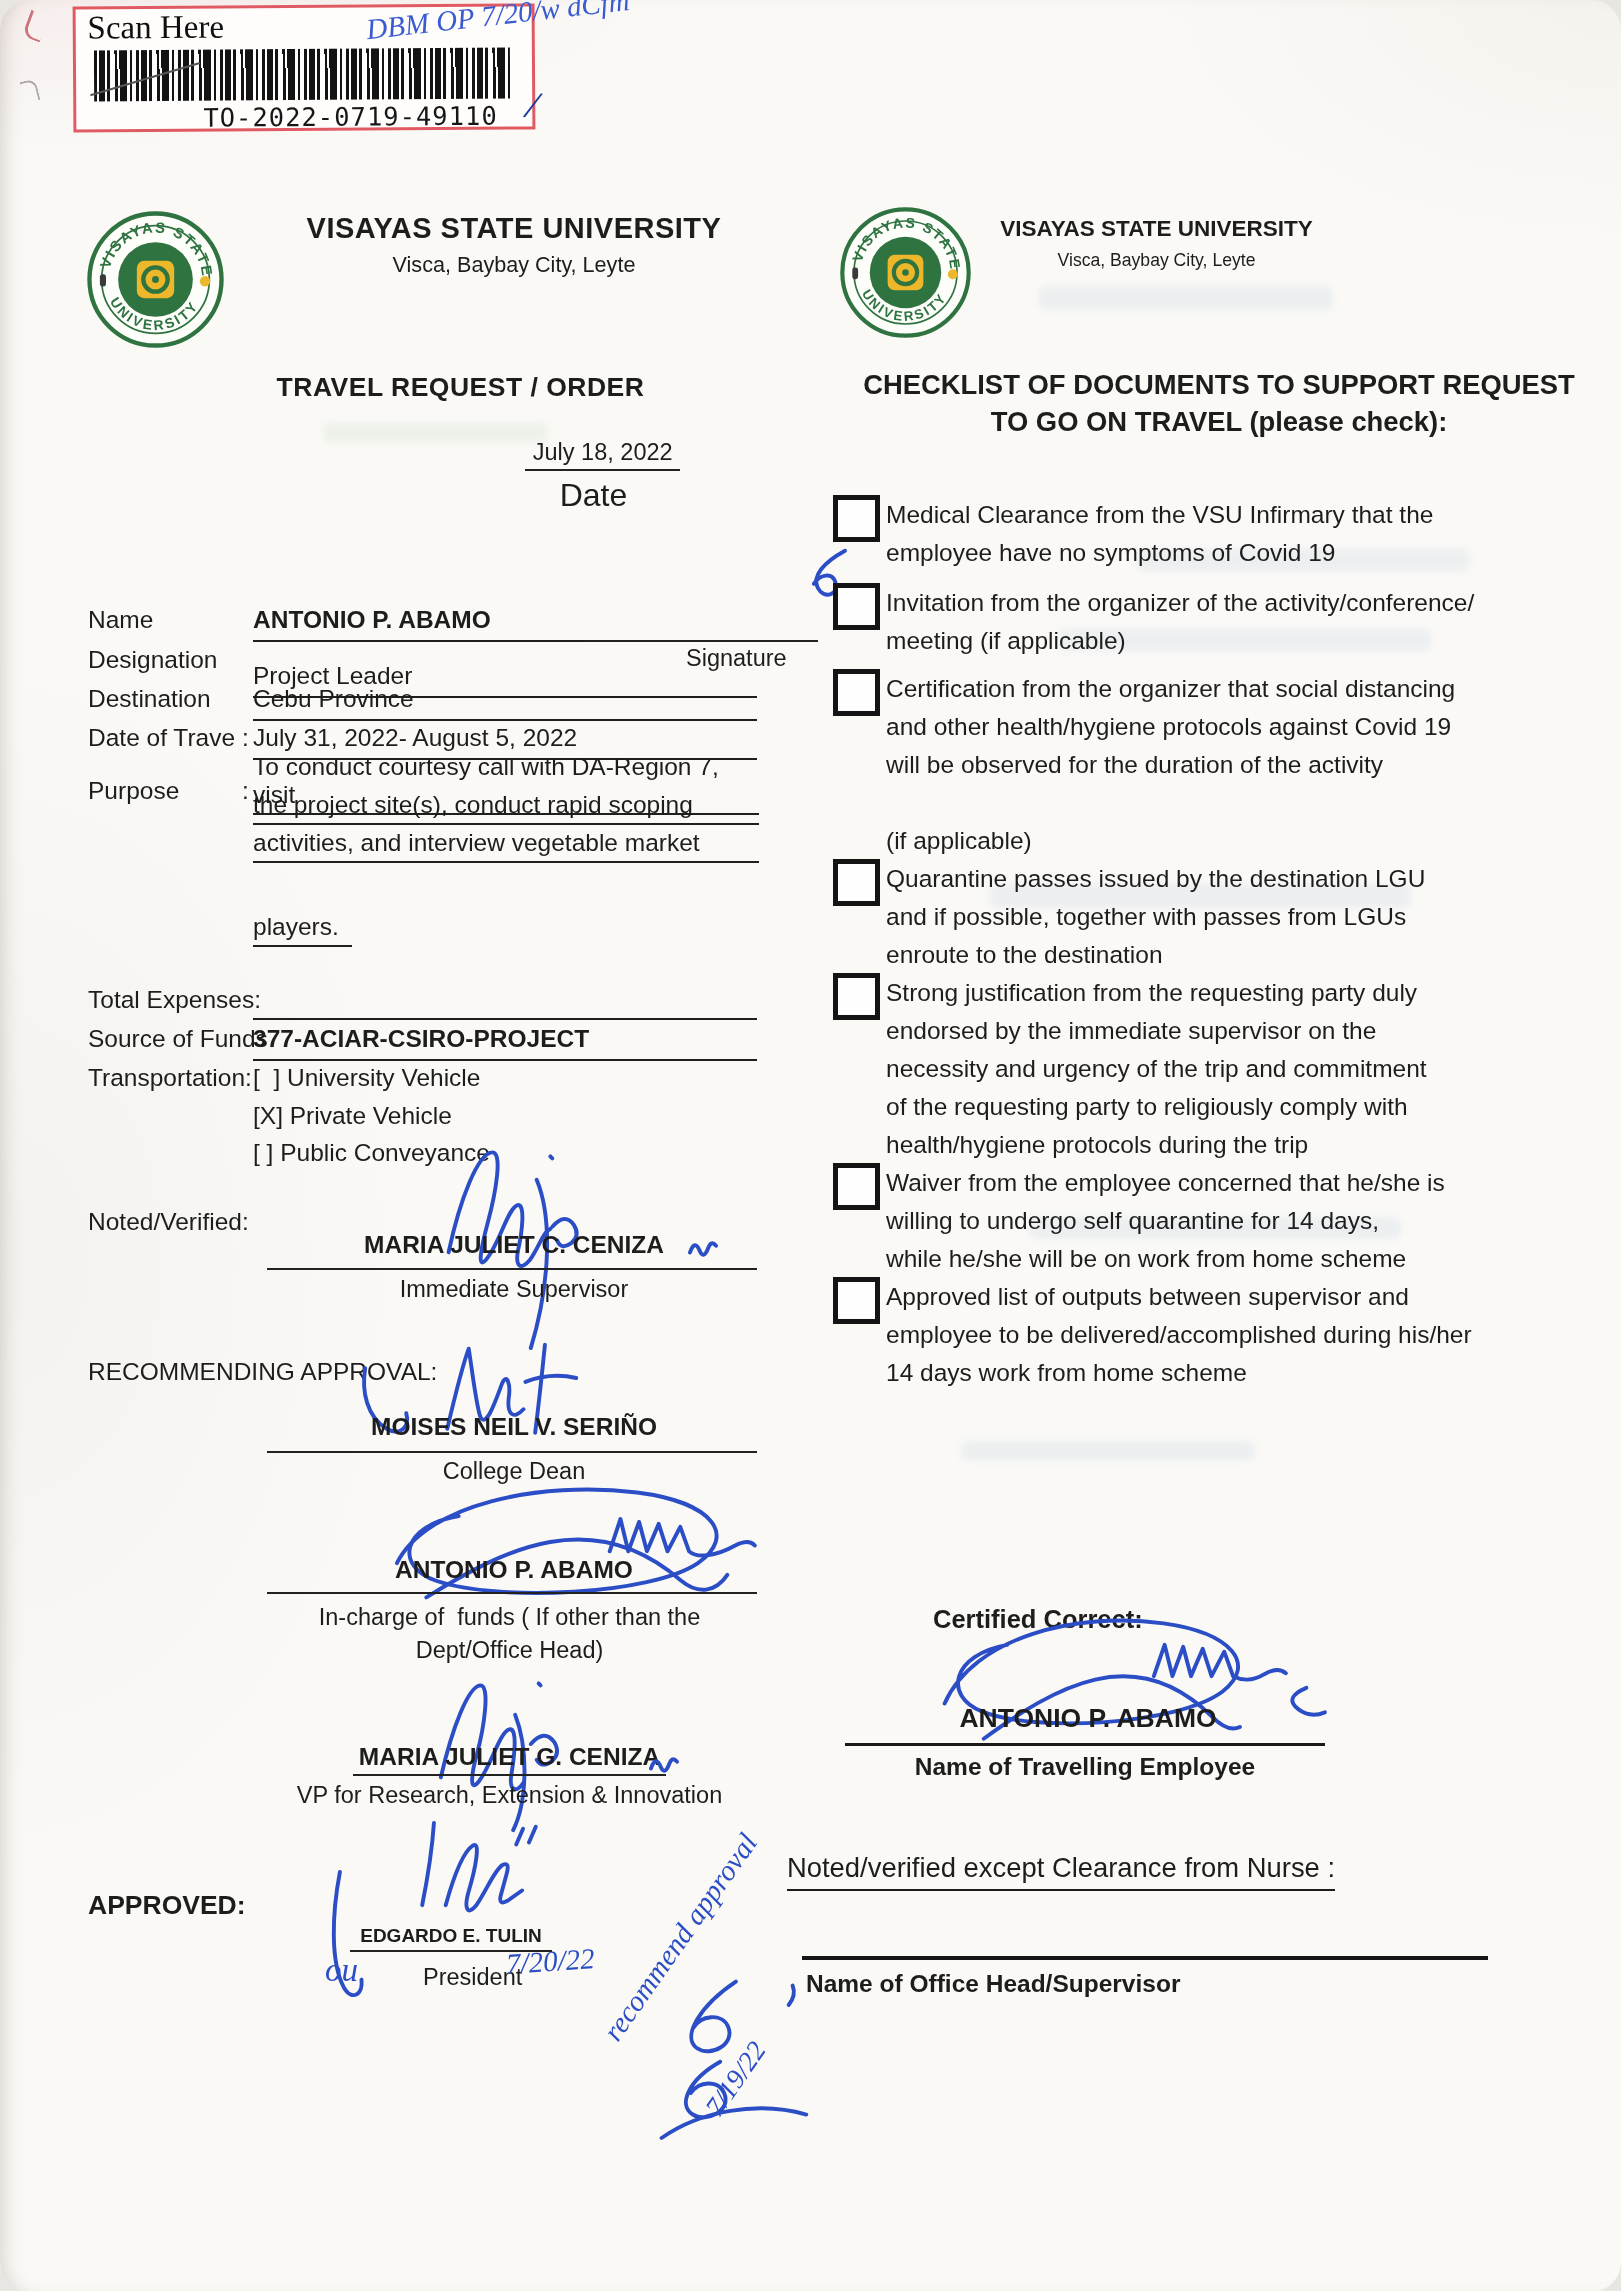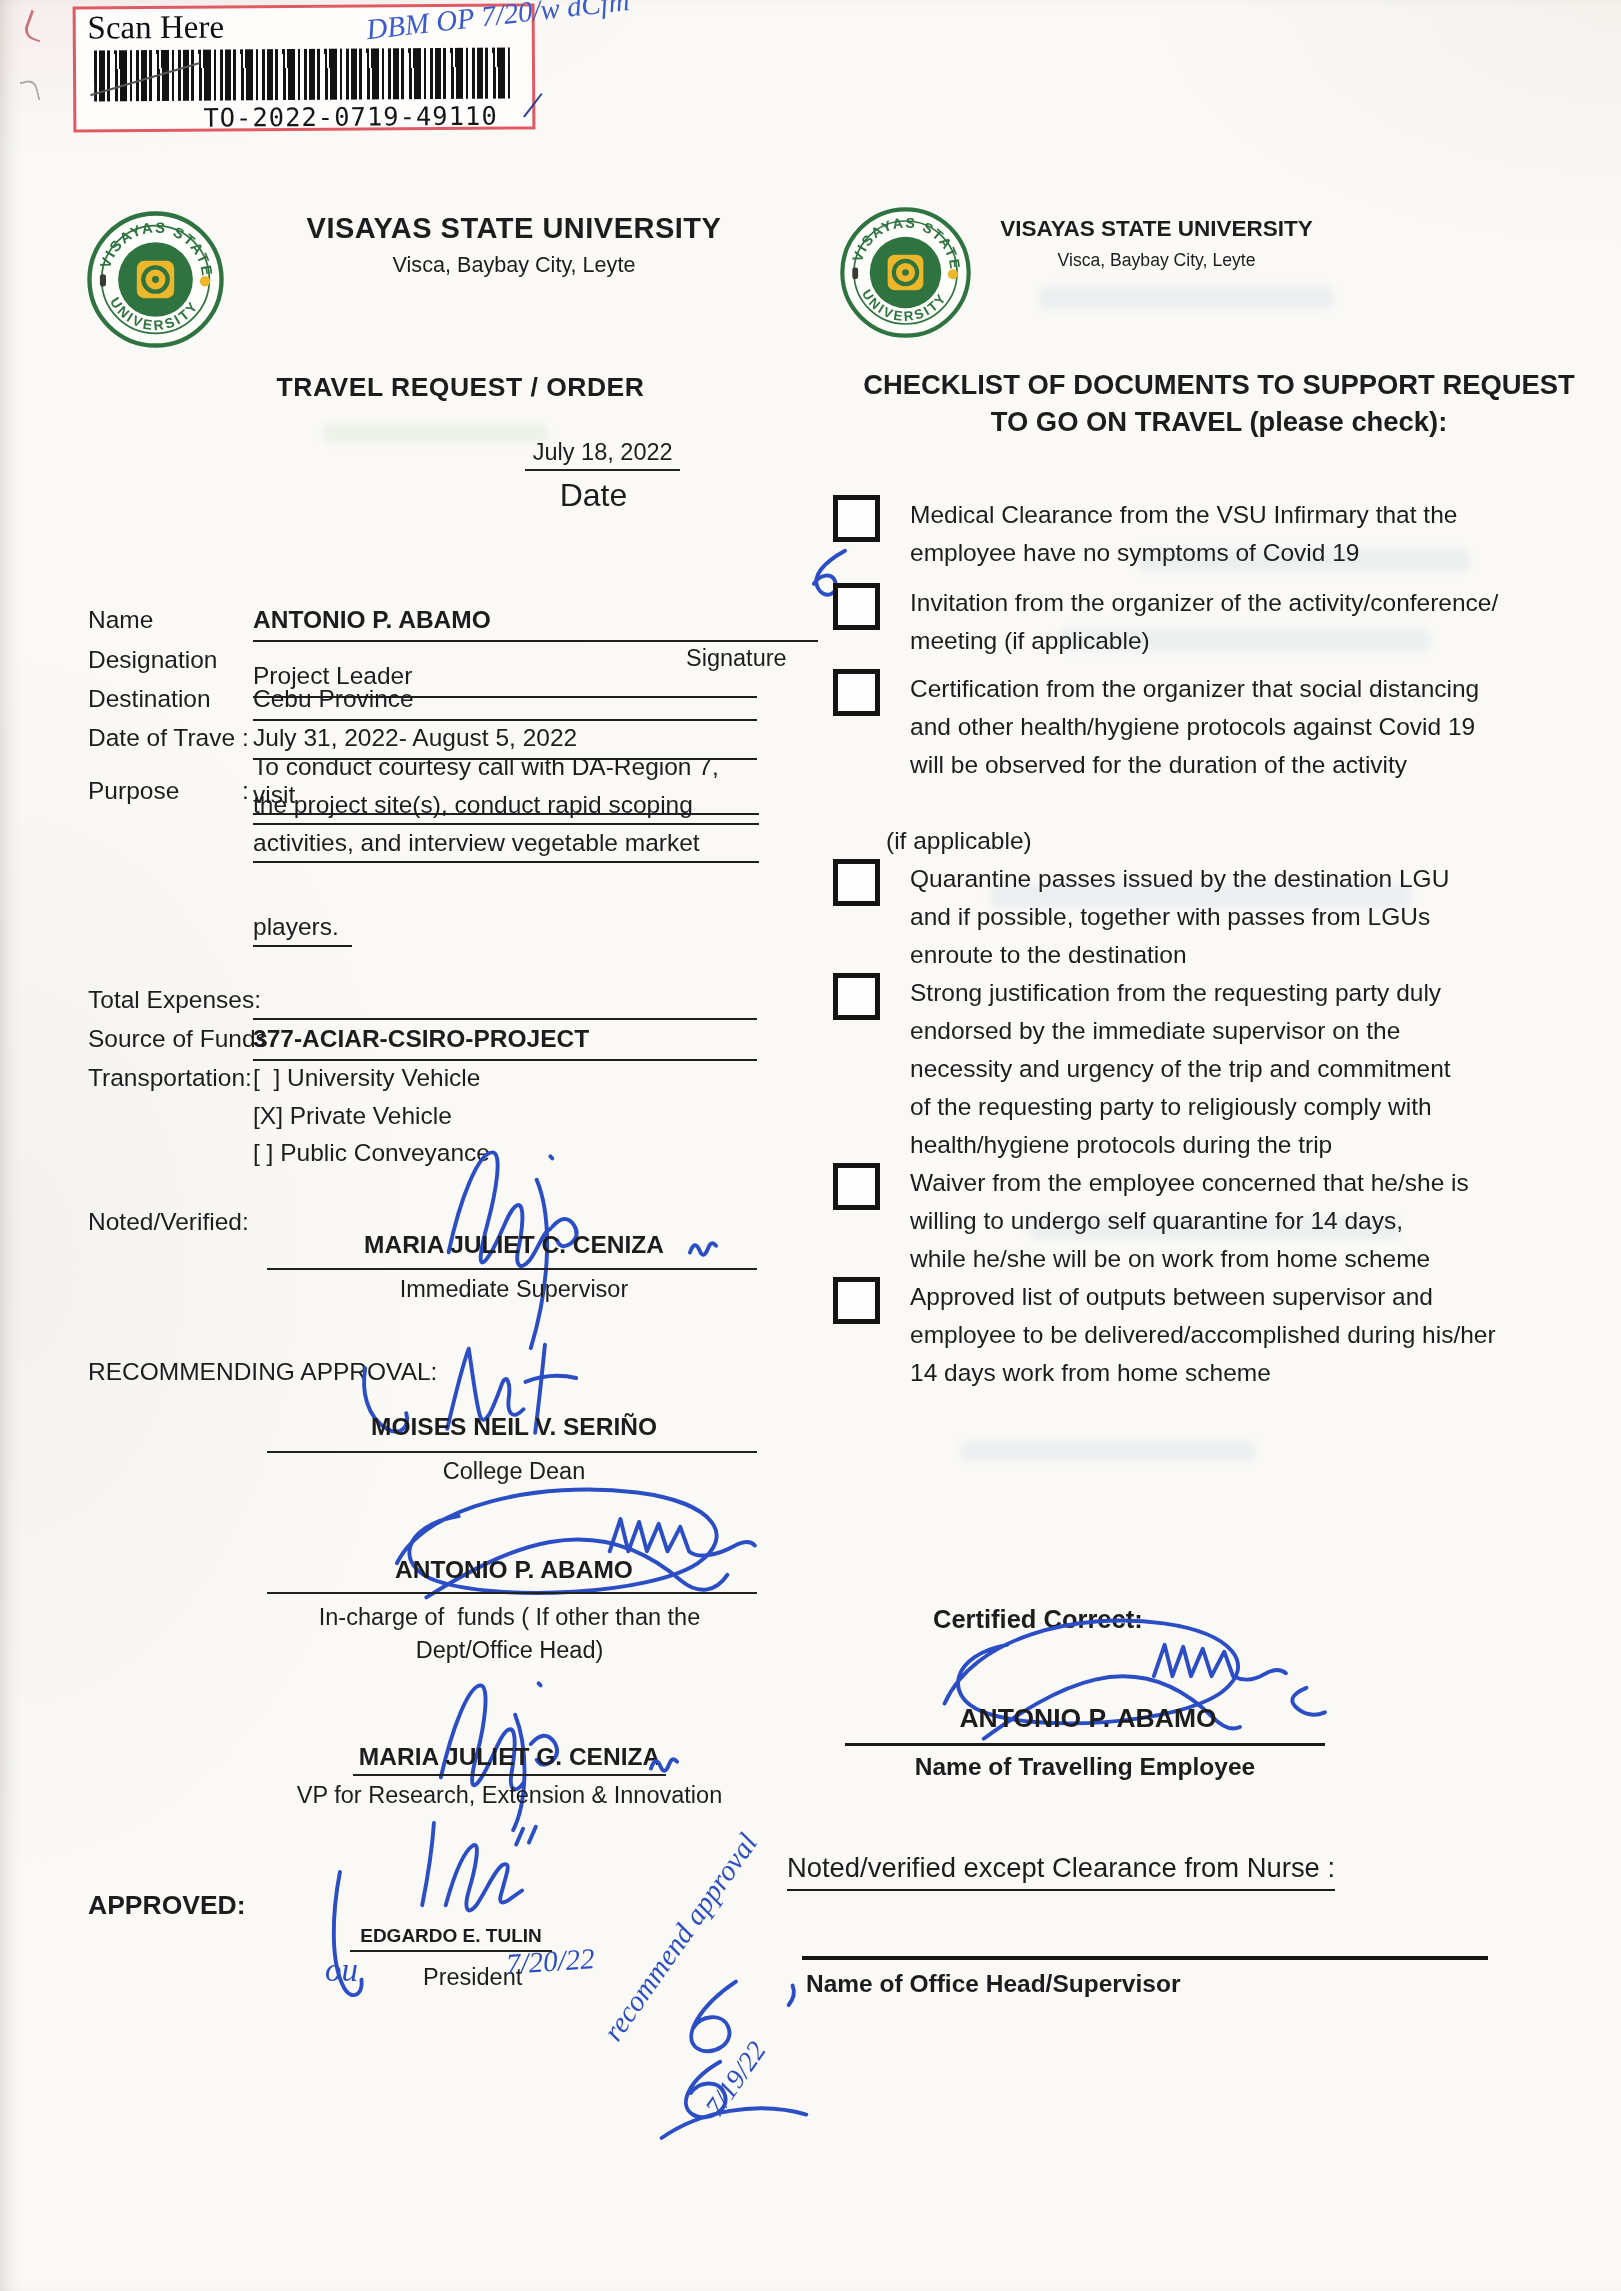--- a/index.html
+++ b/index.html
@@ -3,21 +3,21 @@
 <meta charset="utf-8">
 <style>
   html,body{margin:0;padding:0;background:#e8e6e2;}
   .page{position:relative;width:1621px;height:2292px;margin:0 auto;overflow:hidden;
     color:#1d1d1d;font-family:"Liberation Sans",sans-serif;
     background:
       radial-gradient(1078px 255px at 0% 0%, rgba(214,140,150,.10), transparent 60%),
       radial-gradient(784px 412px at 100% 0%, rgba(205,195,175,.12), transparent 60%),
       radial-gradient(588px 882px at 0% 55%, rgba(160,150,140,.07), transparent 70%),
       #faf9f6;
-    box-shadow:inset 13.7px 0 21.6px -13.7px rgba(120,110,100,.35);}
+    box-shadow:inset 13.7px 0 21.6px -13.7px rgba(120,110,100,.35);border-radius:30px;}
   .abs{position:absolute;}
   .ctr{text-align:center;}
   .b{font-weight:bold;}
   .pre{white-space:pre;}
   .hw{font-family:"Liberation Serif",serif;font-style:italic;color:#2b4ec6;}
   .rule{border-top:2.9px solid #222;}
 
   
   #sticker{left:73px;top:4.9px;width:456px;height:120px;background:#fffdfc;border:3.9px solid #e05a63;transform:rotate(-.4deg);}
   #scanHere{left:11.8px;top:0;font-family:"Liberation Serif",serif;font-size:33px;color:#101010;}
@@ -89,21 +89,21 @@
   #tulinTitle{left:423px;top:1964px;font-size:23.5px;}
   #hwOu{left:325px;top:1952px;font-size:33px;}
   #hwDate1{left:506px;top:1945px;font-size:29px;transform:rotate(-4deg);white-space:nowrap;}
 
   
   #ckTitle1{left:831px;top:369px;width:776px;font-size:27.4px;}
   #ckTitle2{left:831px;top:406px;width:776px;font-size:27.4px;}
   #ck{left:833px;top:496px;width:776px;font-size:24.5px;line-height:38px;}
   .ck-item{position:relative;padding-left:53px;}
   .ck-box{position:absolute;left:0;top:-1px;width:37px;height:37px;border:5.9px solid #141414;background:#fefefe;}
-  .ck-line{display:block;margin-left:24px;}
+  .ck-line{display:block;}
   #cki2{margin-top:11.8px;} #cki3{margin-top:9.8px;}
   .ck-note{margin-top:38px;padding-left:53px;}
 
   
   #certLbl{left:933px;top:1605px;font-size:25.5px;}
   #certName{left:882px;top:1703px;width:412px;font-size:26.5px;}
   #certLine{left:845px;top:1743px;width:480px;border-top:3.9px solid #1a1a1a;}
   #certTitle{left:845px;top:1753px;width:480px;font-size:24.5px;}
   #notedExcept{left:787px;top:1852px;font-size:27.4px;}
   #notedExcept span{border-bottom:2.9px solid #1c1c1c;padding-bottom:5.9px;}

